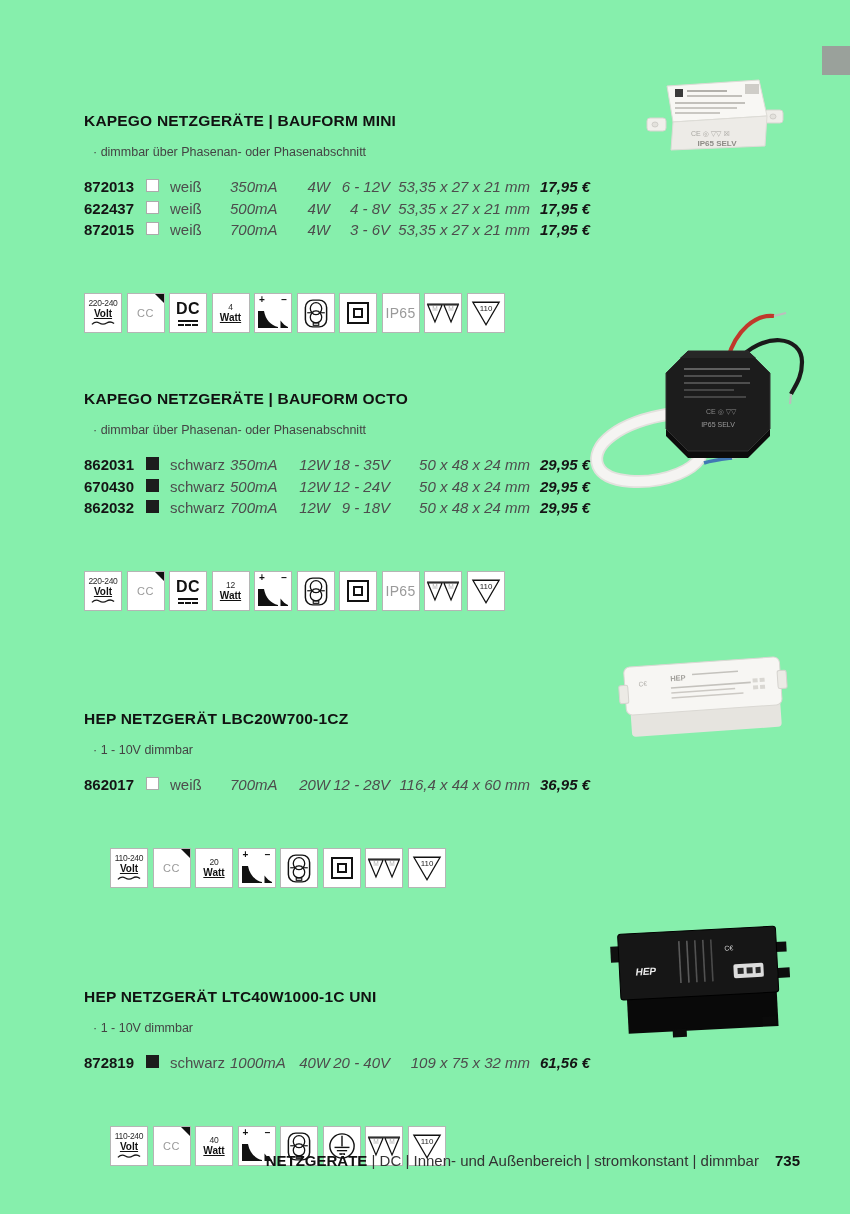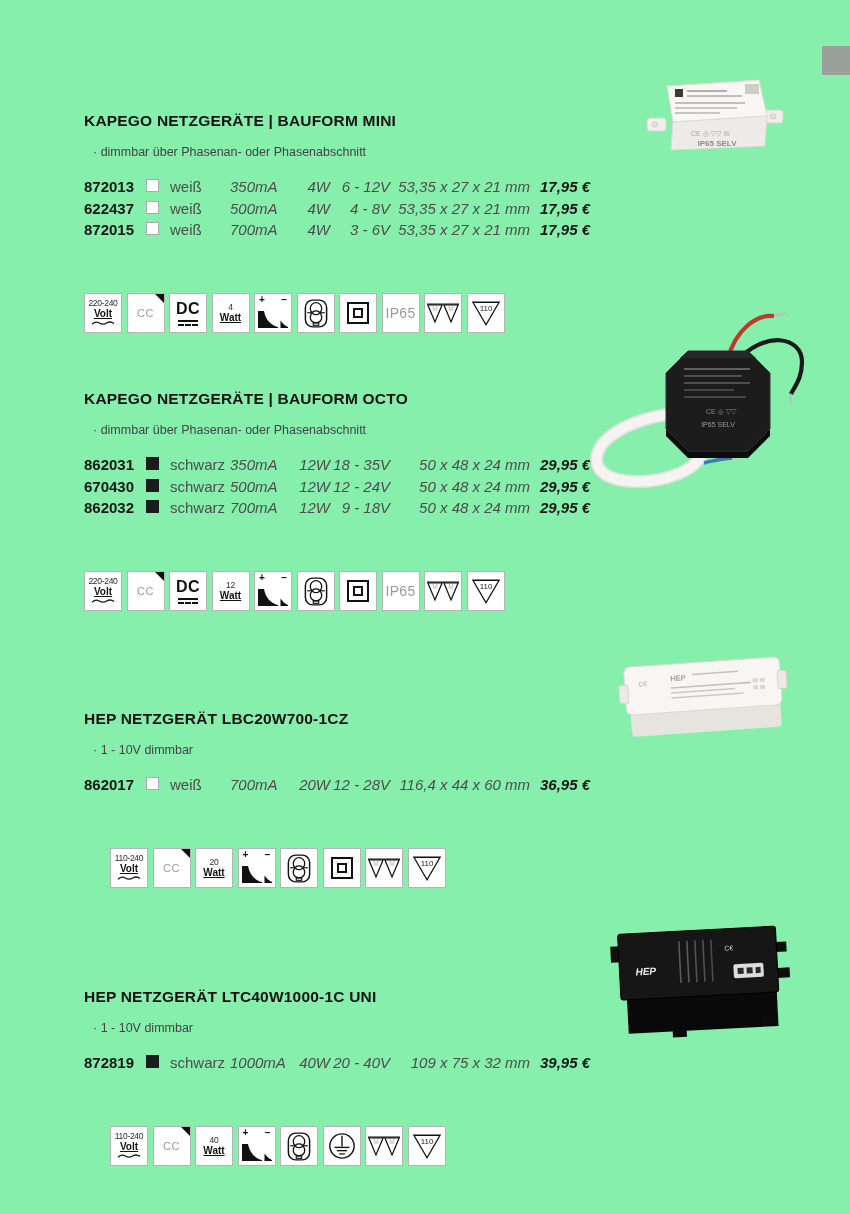--- a/index.html
+++ b/index.html
@@ -341,21 +341,21 @@
     <p class="subtitle">· 1 - 10V dimmbar</p>
     <div class="rows">
         <div class="row">
           <span class="c-art">872819</span>
           <span class="c-sw"><span class="sw black"></span></span>
           <span class="c-col">schwarz</span>
           <span class="c-cur">1000mA</span>
           <span class="c-w">40W</span>
           <span class="c-v">20 - 40V</span>
           <span class="c-d">109 x 75 x 32 mm</span>
-          <span class="c-p">39,95 €</span>
+          <span class="c-p">61,56 €</span>
         </div>
       </div>
     <div class="iconrow icons-early">
         <div class="icon">
           <div class="volt">
             <span class="v1">110-240</span>
             <span class="v2">Volt</span>
             <svg width="24" height="8" viewBox="0 0 26 8">
               <path d="M1 5.5 Q5 1.5 9 4 Q13 6.5 17 4 Q21 1.5 25 4.5" fill="none" stroke="#1a1a1a" stroke-width="1.5"></path>
             </svg>
@@ -500,14 +500,17 @@
         <rect x="102" y="24" width="1.6" height="42" fill="#4a4a4a"></rect>
         <text x="116" y="36" font-size="7" fill="#cfcfcf" font-family="Liberation Sans,sans-serif">C€</text>
         <rect x="124" y="50" width="30" height="14" rx="2" fill="#dcdcdc"></rect>
         <rect x="128" y="54" width="6" height="6" fill="#2a2a2a"></rect>
         <rect x="137" y="54" width="6" height="6" fill="#2a2a2a"></rect>
         <rect x="146" y="54" width="5" height="6" fill="#2a2a2a"></rect>
       </g>
     </svg>
   </div>
 
+  <footer>
+    <span class="f-bold">NETZGERÄTE</span><span> | DC | Innen- und Außenbereich | stromkonstant | dimmbar</span><span class="f-page">735</span>
+  </footer>
 
 </div>
 
 </body></html>

